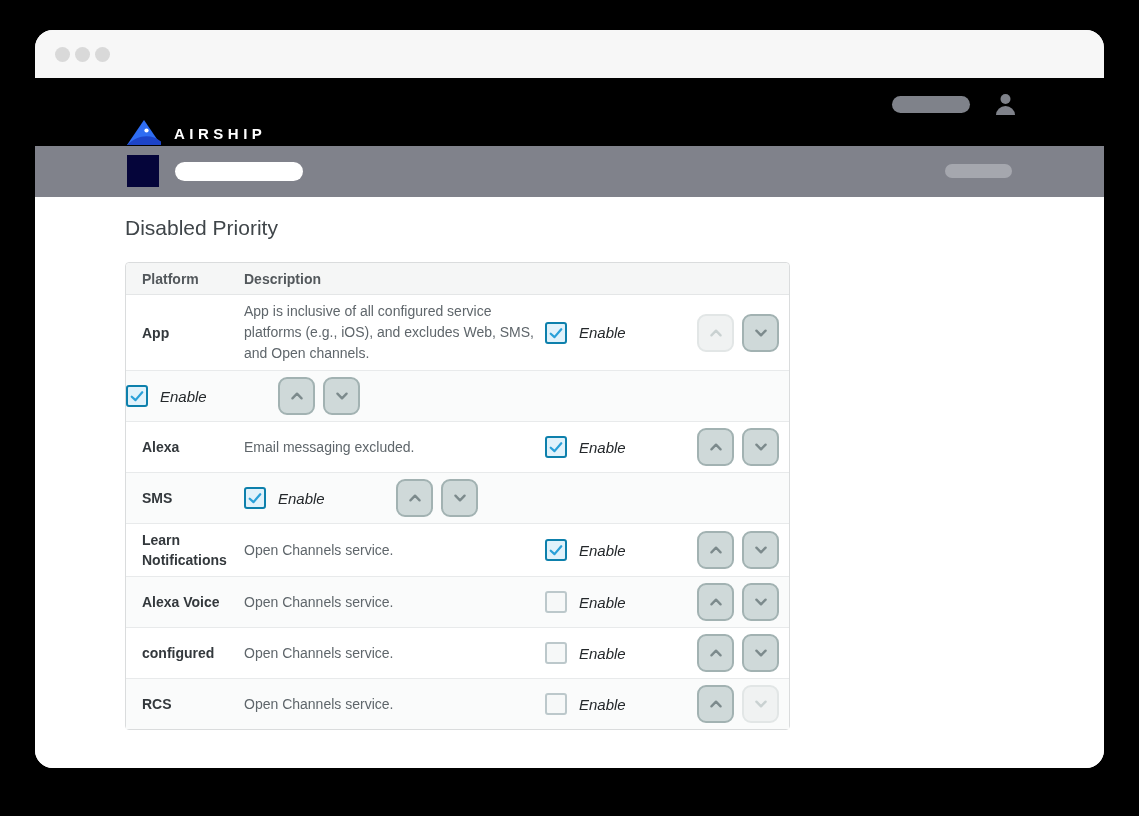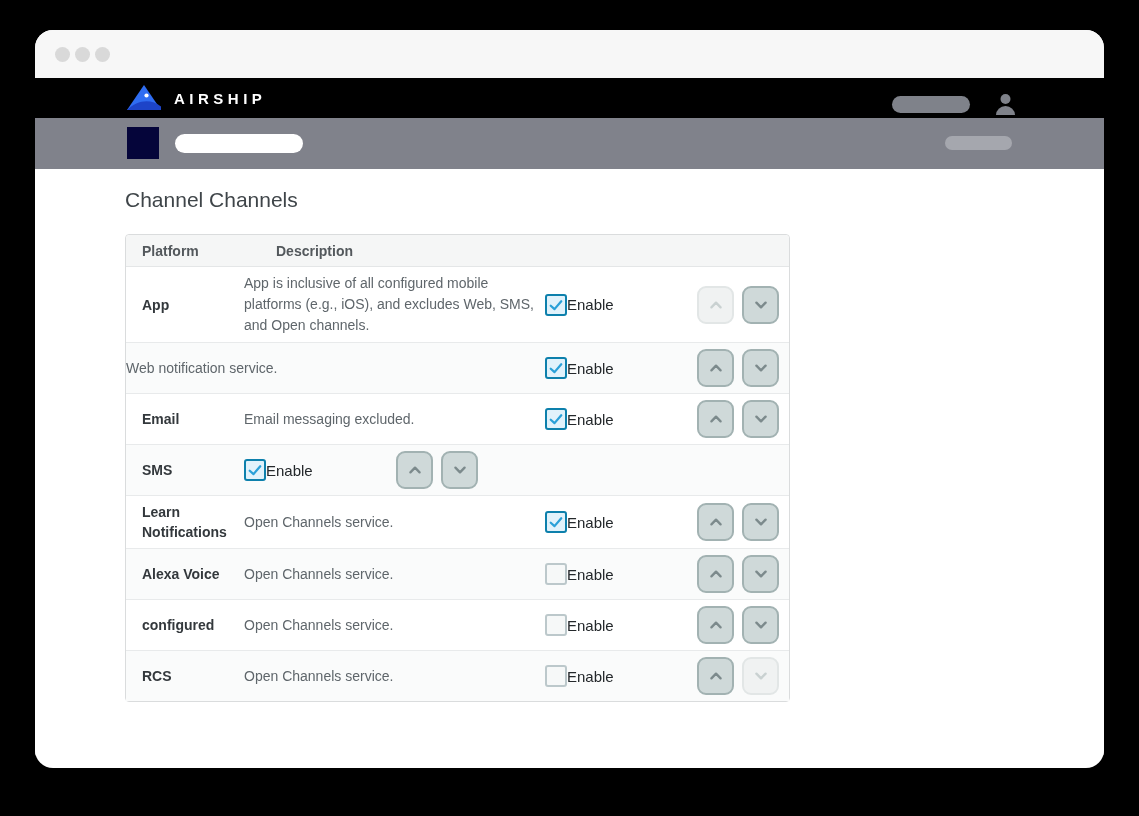--- a/index.html
+++ b/index.html
@@ -24,22 +24,22 @@
     height:48px; background:#f7f7f7;
     display:flex; align-items:center; padding-left:20px;
   }
   .chrome-dot {
     width:15px; height:15px; border-radius:50%;
     background:#d9d9d9; margin-right:5px;
   }
 
   
   .navbar {
-    height:40px; background:#000;
-    display:flex; align-items:center;
+    height:68px; background:#000;
+    display:flex; align-items:flex-end;
     padding:0 0 0 92px; position:relative;
   }
   .brand { display:flex; align-items:center; }
   .brand-icon { width:34px; height:26px; display:block; }
   .brand-name {
     color:#fff; font-size:15px; font-weight:700;
     letter-spacing:4.5px; margin-left:13px;
   }
   .nav-right {
     position:absolute; right:86px; top:0; height:52px;
@@ -81,21 +81,20 @@
   
   .prio-table {
     margin-top:21px; width:665px;
     border:1px solid #dadcdd; border-radius:4px;
     background:#fff;
   }
   .thead {
     display:flex; align-items:center; height:32px;
     background:#f5f6f6; border-bottom:1px solid #e4e6e7;
     border-radius:4px 4px 0 0;
-    gap:32px;
   }
   .th { font-size:14px; font-weight:700; color:#53585c; }
   .col-platform { width:118px; padding-left:16px; }
   .col-desc { flex:1; padding-right:8px; }
 
   .trow {
     display:flex; align-items:center;
     min-height:50px; padding:6px 0;
     border-top:1px solid #e8eaeb;
   }
@@ -118,21 +117,21 @@
   }
   .checkbox.checked { border:2px solid #0d80ac; background:#e1f2fb; }
   .checkbox.unchecked { border:2px solid #bcc8cb; background:#f6f8f8; }
   .checkbox svg { width:18px; height:18px; display:block; }
   .checkbox svg polyline {
     fill:none; stroke:#2aa0d8; stroke-width:3;
     stroke-linecap:round; stroke-linejoin:round;
   }
   .checkbox.unchecked svg { visibility:hidden; }
   .enable-label {
-    font-size:15px; font-weight:500; color:#24282b;
+    margin-left:12px; font-size:15px; font-weight:500; color:#24282b;font-style:italic;
   }
 
   .cell-arrows { width:92px; display:flex; gap:8px; }
   .arrow-btn {
     width:37px; height:38px; border-radius:9px;
     background:#cfd9d9; border:2px solid #a2b2b2;
     display:inline-flex; align-items:center; justify-content:center;
     cursor:pointer; color:#7c8a8c; padding:0;
   }
   .arrow-btn svg { width:22px; height:22px; display:block; }
@@ -174,33 +173,33 @@
     </div>
   </div>
 
   <div class="subnav">
     <span class="subnav-square"></span>
     <span class="subnav-pill-title"></span>
     <span class="subnav-pill-right"></span>
   </div>
 
   <div class="content">
-    <h1 class="page-title">Channel Channels</h1>
+    <h1 class="page-title">Disabled Priority</h1>
 
     <div class="prio-table">
       <div class="thead">
         <span class="th col-platform">Platform</span>
         <span class="th col-desc">Description</span>
       </div>
       <div id="table-body">
   <div class="trow">
     <div class="cell col-platform">
       <span class="platform-label">App</span>
     </div>
-    <div class="cell-desc">App is inclusive of all configured mobile platforms (e.g., iOS), and excludes Web, SMS, and Open channels.</div>
+    <div class="cell-desc">App is inclusive of all configured service platforms (e.g., iOS), and excludes Web, SMS, and Open channels.</div>
     <div class="cell-enable">
       <span class="checkbox checked" aria-checked="true">
         <svg viewBox="0 0 24 24">
                   <polyline points="5,13 10,17.5 19,7"></polyline>
                 </svg>
       </span>
       <span class="enable-label">Enable</span>
     </div>
     <div class="cell-arrows">
       <button class="arrow-btn up disabled" aria-disabled="true">
@@ -210,21 +209,20 @@
       </button>
       <button class="arrow-btn down">
         <svg viewBox="0 0 24 24">
                   <polyline points="7,9.5 12,14.5 17,9.5"></polyline>
                 </svg>
       </button>
     </div>
   </div>
 
   <div class="trow alt">
-    <div class="cell-desc">Web notification service.</div>
     <div class="cell-enable">
       <span class="checkbox checked" aria-checked="true">
         <svg viewBox="0 0 24 24">
                   <polyline points="5,13 10,17.5 19,7"></polyline>
                 </svg>
       </span>
       <span class="enable-label">Enable</span>
     </div>
     <div class="cell-arrows">
       <button class="arrow-btn up">
@@ -235,21 +233,21 @@
       <button class="arrow-btn down">
         <svg viewBox="0 0 24 24">
                   <polyline points="7,9.5 12,14.5 17,9.5"></polyline>
                 </svg>
       </button>
     </div>
   </div>
 
   <div class="trow">
     <div class="cell col-platform">
-      <span class="platform-label">Email</span>
+      <span class="platform-label">Alexa</span>
     </div>
     <div class="cell-desc">Email messaging excluded.</div>
     <div class="cell-enable">
       <span class="checkbox checked" aria-checked="true">
         <svg viewBox="0 0 24 24">
                   <polyline points="5,13 10,17.5 19,7"></polyline>
                 </svg>
       </span>
       <span class="enable-label">Enable</span>
     </div>

